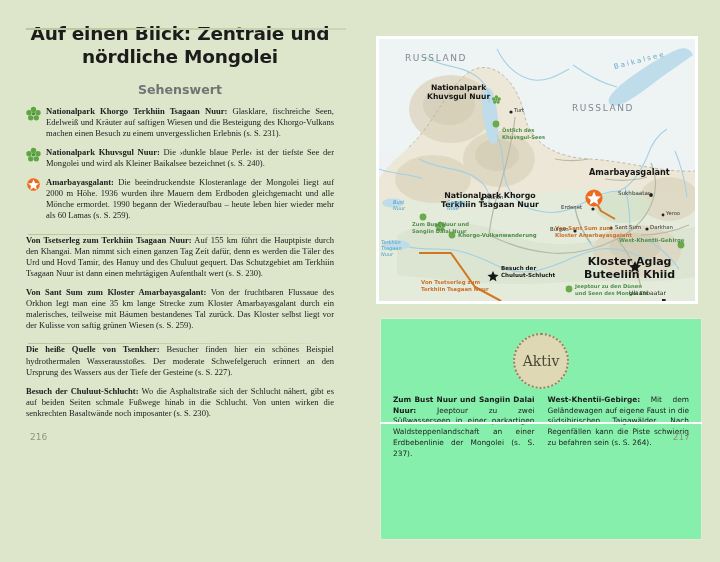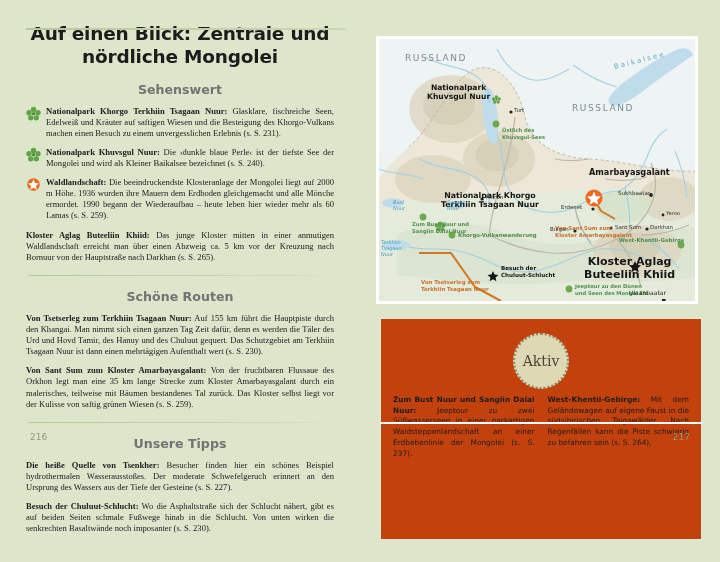--- a/index.html
+++ b/index.html
@@ -72,21 +72,21 @@
   .map svg{position:absolute;inset:0;width:100%;height:100%;}
   .map-label{
     position:absolute;
     font-family:"DejaVu Sans", sans-serif;
     pointer-events:none;
     white-space:nowrap;
   }
 
   .aktiv-box{
     position:absolute;left:20px;top:318px;width:322px;height:222px;
-    background:#c2410c;
+    background:#86efac;
     border:1px solid #e3ebd5;
     box-sizing:border-box;
     padding:8px 12px 8px 12px;
   }
   .aktiv-badge{
     position:absolute;left:50%;top:14px;transform:translateX(-50%);
     width:52px;height:52px;border-radius:50%;
     background:#ded8b4;
     border:2px dotted #8d8763;
     display:flex;align-items:center;justify-content:center;
@@ -165,40 +165,35 @@
       <span class="lead">Nationalpark Khuvsgul Nuur:</span><span> Die ›dunkle blaue Perle‹ ist der tiefste See der Mongolei und wird als Kleiner Baikalsee bezeichnet (s. S. 240).</span>
     </div>
 
     <div class="entry with-icon">
       <span class="ico">
         <svg viewBox="0 0 20 20">
           <circle cx="10" cy="10" r="8.4" fill="#ef6a1e"></circle>
           <path d="M10 3.4 L12.1 8.1 L17.2 8.5 L13.3 11.9 L14.5 16.9 L10 14.2 L5.5 16.9 L6.7 11.9 L2.8 8.5 L7.9 8.1 Z" fill="#ffffff"></path>
         </svg>
       </span>
-      <span class="lead">Waldlandschaft:</span><span> Die beeindruckendste Klosteranlage der Mongolei liegt auf 2000 m Höhe. 1936 wurden ihre Mauern dem Erdboden gleichgemacht und alle Mönche ermordet. 1990 begann der Wiederaufbau – heute leben hier wieder mehr als 60 Lamas (s. S. 259).</span>
-    </div>
-
-    <div class="entry">
-      <span class="lead">Kloster Aglag Buteeliin Khiid:</span><span> Das junge Kloster mitten in einer anmutigen Waldlandschaft erreicht man über einen Abzweig ca. 5 km vor der Kreuzung nach Bornuur von der Hauptstraße nach Darkhan (s. S. 265).</span>
-    </div>
+      <span class="lead">Amarbayasgalant:</span><span> Die beeindruckendste Klosteranlage der Mongolei liegt auf 2000 m Höhe. 1936 wurden ihre Mauern dem Erdboden gleichgemacht und alle Mönche ermordet. 1990 begann der Wiederaufbau – heute leben hier wieder mehr als 60 Lamas (s. S. 259).</span>
+    </div>
+
 
     <div class="rule-mid"></div>
-    <div class="section-head">Schöne Routen</div>
 
     <div class="entry">
       <span class="lead">Von Tsetserleg zum Terkhiin Tsagaan Nuur:</span><span> Auf 155 km führt die Hauptpiste durch den Khangai. Man nimmt sich einen ganzen Tag Zeit dafür, denn es werden die Täler des Urd und Hovd Tamir, des Hanuy und des Chuluut gequert. Das Schutzgebiet am Terkhiin Tsagaan Nuur ist dann einen mehrtägigen Aufenthalt wert (s. S. 230).</span>
     </div>
 
     <div class="entry">
       <span class="lead">Von Sant Sum zum Kloster Amarbayasgalant:</span><span> Von der fruchtbaren Flussaue des Orkhon legt man eine 35 km lange Strecke zum Kloster Amarbayasgalant durch ein malerisches, teilweise mit Bäumen bestandenes Tal zurück. Das Kloster selbst liegt vor der Kulisse von saftig grünen Wiesen (s. S. 259).</span>
     </div>
 
     <div class="rule-mid"></div>
-    <div class="section-head">Unsere Tipps</div>
 
     <div class="entry">
       <span class="lead">Die heiße Quelle von Tsenkher:</span><span> Besucher finden hier ein schönes Beispiel hydrothermalen Wasserausstoßes. Der moderate Schwefelgeruch erinnert an den Ursprung des Wassers aus der Tiefe der Gesteine (s. S. 227).</span>
     </div>
 
     <div class="entry">
       <span class="lead">Besuch der Chuluut-Schlucht:</span><span> Wo die Asphaltstraße sich der Schlucht nähert, gibt es auf beiden Seiten schmale Fußwege hinab in die Schlucht. Von unten wirken die senkrechten Basaltwände noch imposanter (s. S. 230).</span>
     </div>
 
     <div class="folio folio-left">216</div>

